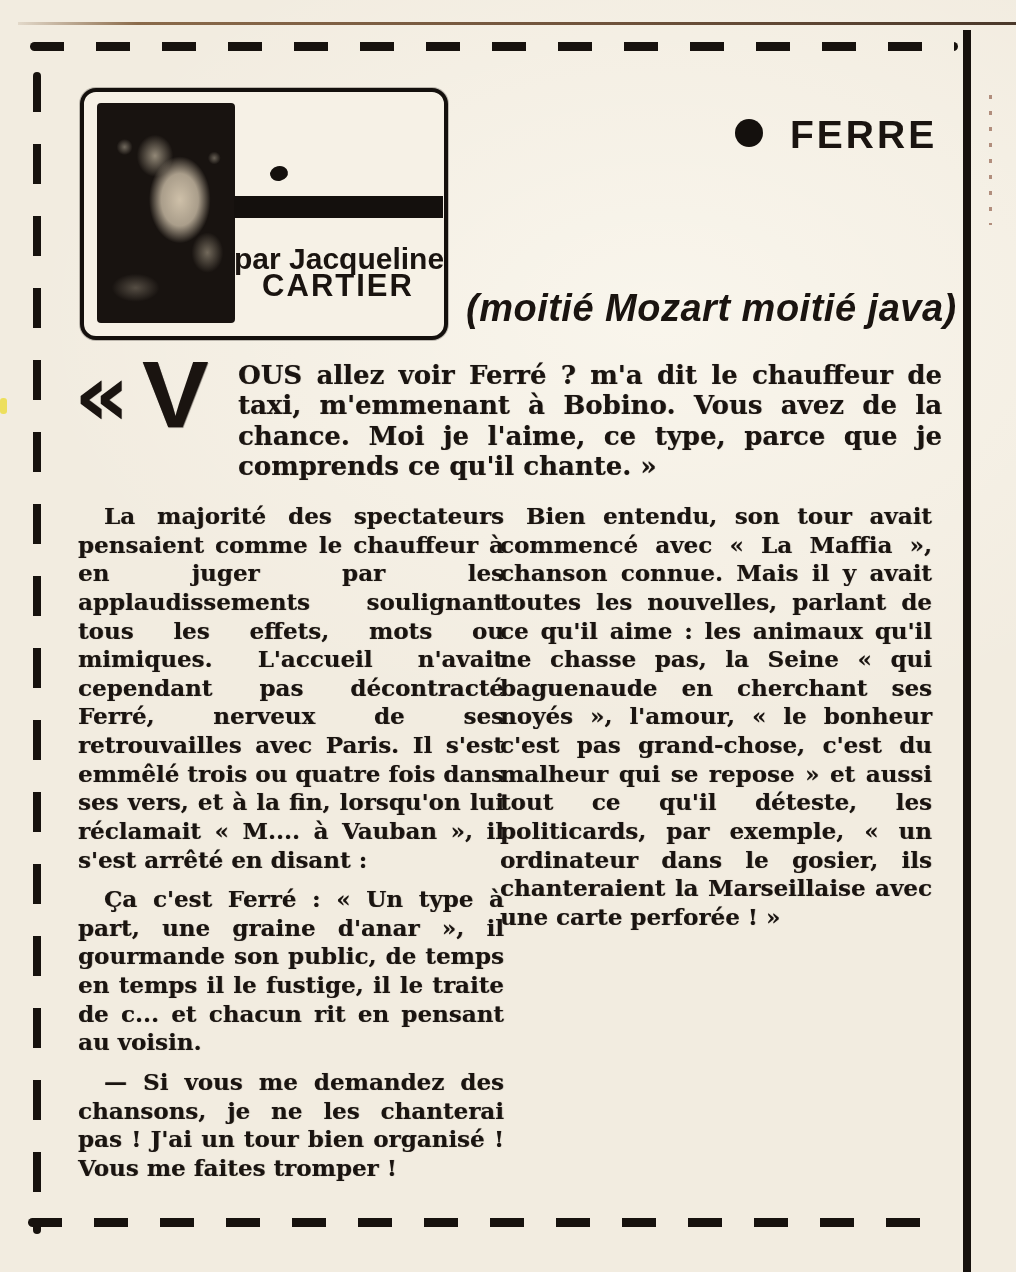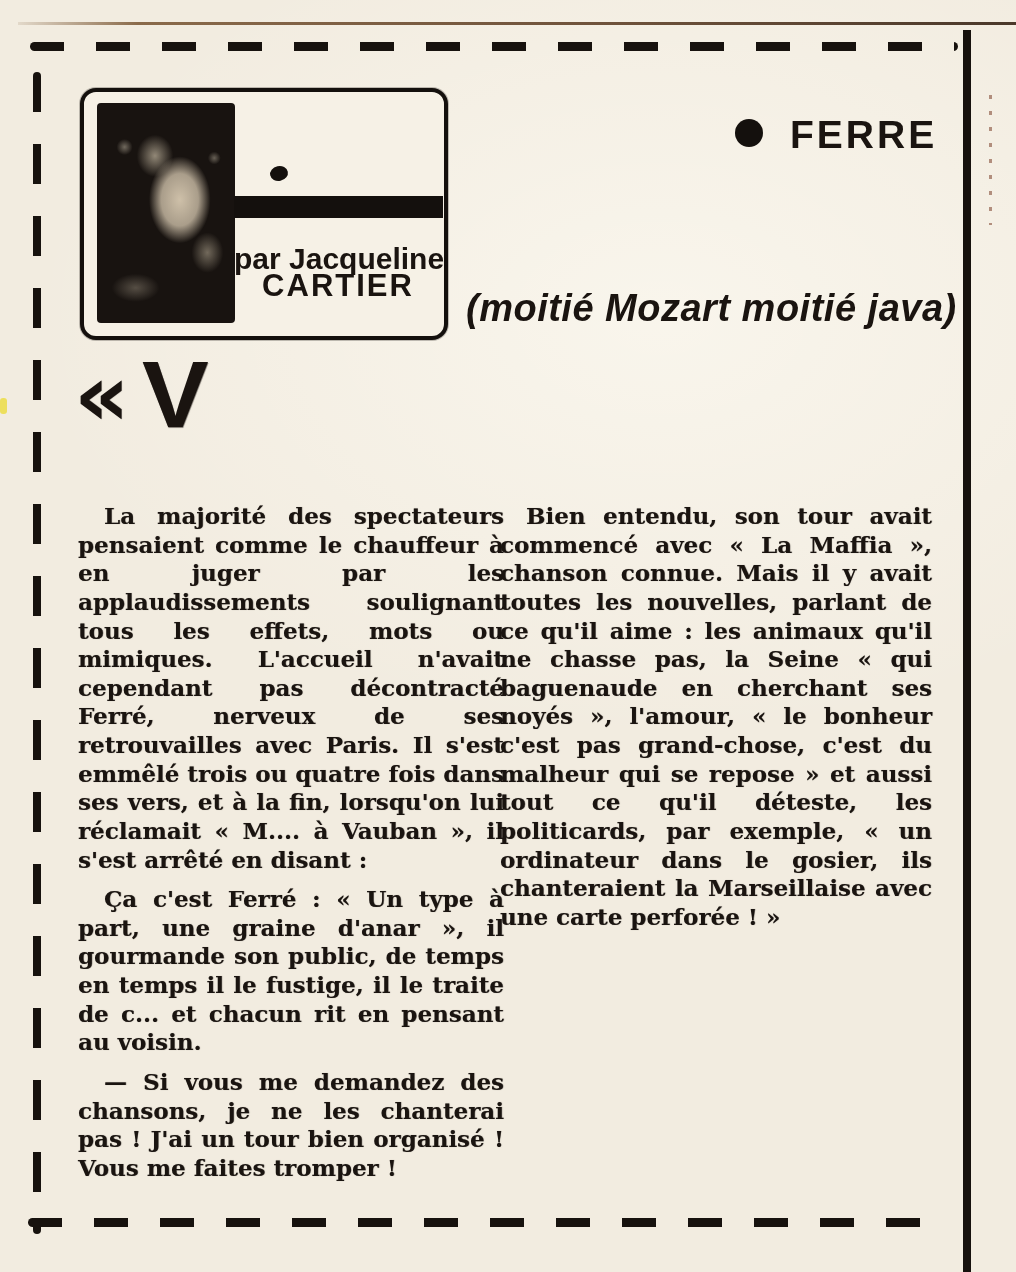--- a/index.html
+++ b/index.html
@@ -111,20 +111,21 @@
 
   <div class="venue-dot"></div>
   <div class="venue-label">FERRE</div>
   <div class="artist-subtitle">(moitié Mozart moitié java)</div>
 
   <div class="lead">
     <span class="dropcap-wrap">
       <span class="open-quote">«</span>
       <span class="dropcap-v">V</span>
     </span>
+    <span>OUS allez voir Ferré ? m'a dit le chauffeur de taxi, m'emmenant à Bobino. Vous avez de la chance. Moi je l'aime, ce type, parce que je comprends ce qu'il chante. »</span>
   </div>
 
   <div class="col col-left">
     <p>La majorité des spectateurs pensaient comme le chauffeur à en juger par les applaudissements soulignant tous les effets, mots ou mimiques. L'accueil n'avait cependant pas décontracté Ferré, nerveux de ses retrouvailles avec Paris. Il s'est emmêlé trois ou quatre fois dans ses vers, et à la fin, lorsqu'on lui réclamait « M.... à Vauban », il s'est arrêté en disant :</p>
     <p>Ça c'est Ferré : « Un type à part, une graine d'anar », il gourmande son public, de temps en temps il le fustige, il le traite de c... et chacun rit en pensant au voisin.</p>
     <p>— Si vous me demandez des chansons, je ne les chanterai pas ! J'ai un tour bien organisé ! Vous me faites tromper !</p>
   </div>
   <div class="col col-right">
     <p>Bien entendu, son tour avait commencé avec « La Maffia », chanson connue. Mais il y avait toutes les nouvelles, parlant de ce qu'il aime : les animaux qu'il ne chasse pas, la Seine « qui baguenaude en cherchant ses noyés », l'amour, « le bonheur c'est pas grand-chose, c'est du malheur qui se repose » et aussi tout ce qu'il déteste, les politicards, par exemple, « un ordinateur dans le gosier, ils chanteraient la Marseillaise avec une carte perforée ! »</p>
   </div>

